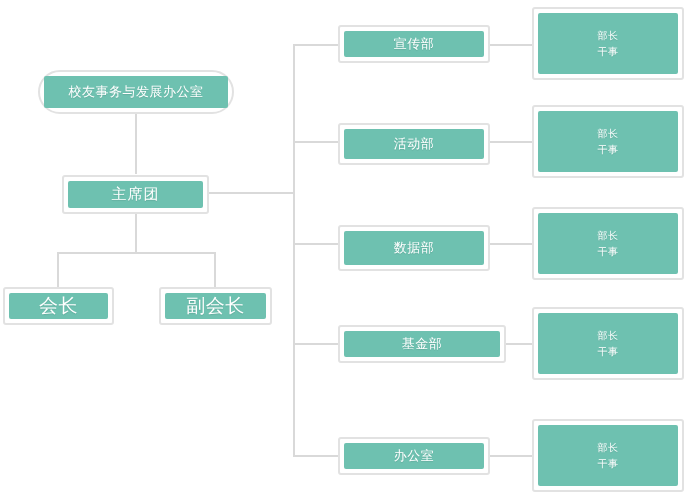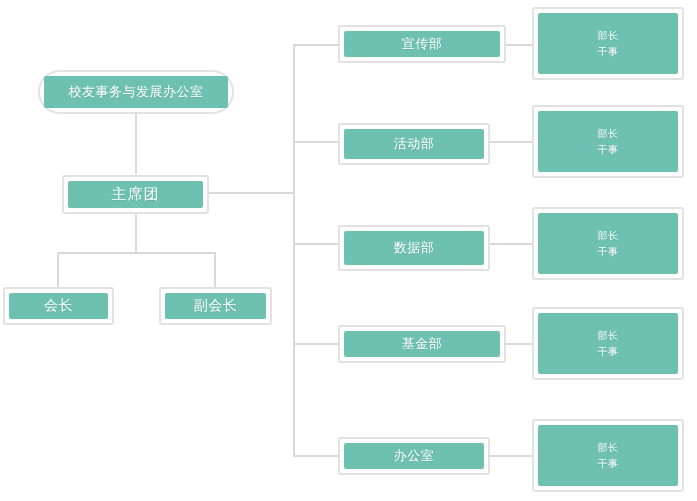--- a/index.html
+++ b/index.html
@@ -51,21 +51,21 @@
     font-size: 13px;
     line-height: 1.55;
     letter-spacing: 0.5px;
     white-space: nowrap;
     text-shadow: 0 1px 1px rgba(0,0,0,0.10);
   }
   .node .fill .ln { display: block; }
 
   .node.root .fill { font-size: 13px; }
   .node.presidium .fill { font-size: 15px; letter-spacing: 1px; }
-  .node.officer .fill { font-size: 14px; }
+  .node.officer .fill { font-size: 19px; }
   .node.dept .fill { font-size: 13px; }
   .node.staff .fill { font-size: 10px; }
 </style>
 </head>
 <body>
 
 <div id="chart">
 
   <div class="line v" style="left:135px; top:113px; height:61px;"></div>
 
@@ -100,21 +100,21 @@
     <div class="fill">主席团</div>
   </div>
 
   <div class="node officer" style="left:3px; top:287px; width:111px; height:38px;">
     <div class="fill">会长</div>
   </div>
   <div class="node officer" style="left:159px; top:287px; width:113px; height:38px;">
     <div class="fill">副会长</div>
   </div>
 
-  <div class="node dept" style="left:338px; top:25px; width:168px; height:38px;">
+  <div class="node dept" style="left:338px; top:25px; width:152px; height:38px;">
     <div class="fill">宣传部</div>
   </div>
   <div class="node dept" style="left:338px; top:123px; width:152px; height:42px;">
     <div class="fill">活动部</div>
   </div>
   <div class="node dept" style="left:338px; top:225px; width:152px; height:46px;">
     <div class="fill">数据部</div>
   </div>
   <div class="node dept" style="left:338px; top:325px; width:168px; height:38px;">
     <div class="fill">基金部</div>

